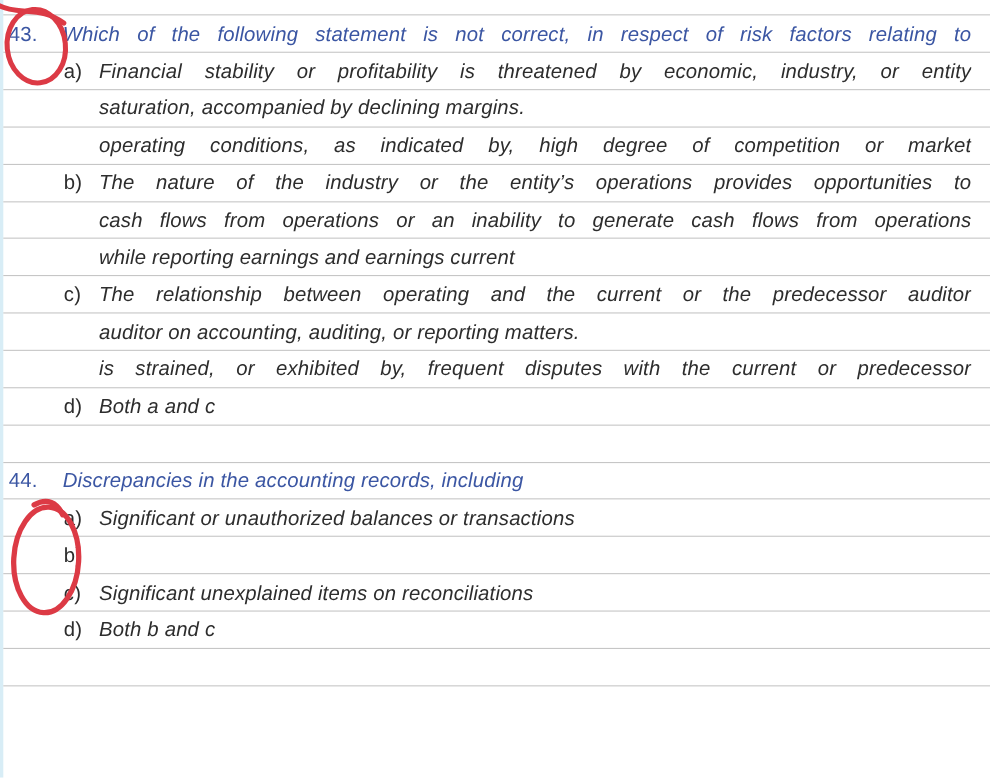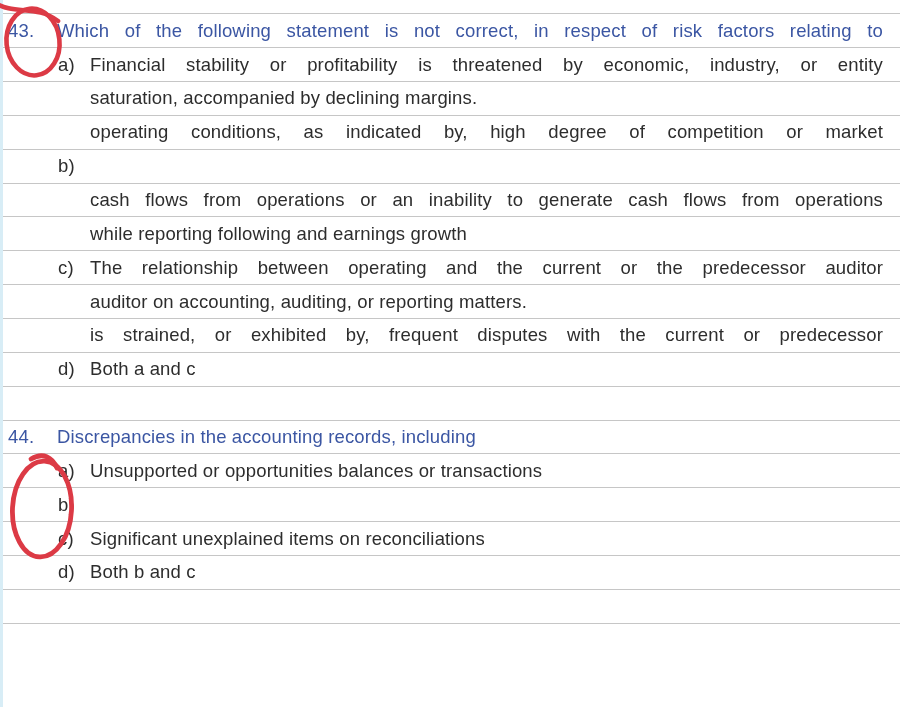--- a/index.html
+++ b/index.html
@@ -46,20 +46,21 @@
   .row .letter{
     position:absolute;left:55px;top:0;bottom:0;
     display:flex;align-items:center;
     color:#2d2d2d;
   }
   .row .text{
     flex:1;
     margin-right:34px;
     overflow:hidden;
     white-space:nowrap;
+    font-style:italic;
   }
   .row .q-ind{ margin-left:54px; }
   .row .opt-ind{ margin-left:87px; }
   .row .qtext{ color:#3b56a3; }
   .row .just{
     white-space:normal;
     text-align:justify;
     text-align-last:justify;
     max-height:33.86px;
   }
@@ -84,26 +85,27 @@
         <div class="text opt-ind just">Financial stability or profitability is threatened by economic, industry, or entity</div>
       </div>
       <div class="row">
         <div class="text opt-ind">saturation, accompanied by declining margins.</div>
       </div>
       <div class="row">
         <div class="text opt-ind just">operating conditions, as indicated by, high degree of competition or market</div>
       </div>
       <div class="row">
         <span class="letter">b)</span>
+        <div class="text opt-ind just">The nature of the industry or the entity’s operations provides opportunities to</div>
       </div>
       <div class="row">
         <div class="text opt-ind just">cash flows from operations or an inability to generate cash flows from operations</div>
       </div>
       <div class="row">
-        <div class="text opt-ind">while reporting following and earnings growth</div>
+        <div class="text opt-ind">while reporting earnings and earnings current</div>
       </div>
       <div class="row">
         <span class="letter">c)</span>
         <div class="text opt-ind just">The relationship between operating and the current or the predecessor auditor</div>
       </div>
       <div class="row">
         <div class="text opt-ind">auditor on accounting, auditing, or reporting matters.</div>
       </div>
       <div class="row">
         <div class="text opt-ind just">is strained, or exhibited by, frequent disputes with the current or predecessor</div>
@@ -112,21 +114,21 @@
         <span class="letter">d)</span>
         <div class="text opt-ind">Both a and c</div>
       </div>
       <div class="row"></div>
       <div class="row">
         <span class="num">44.</span>
         <div class="text qtext q-ind">Discrepancies in the accounting records, including</div>
       </div>
       <div class="row">
         <span class="letter">a)</span>
-        <div class="text opt-ind">Unsupported or opportunities balances or transactions</div>
+        <div class="text opt-ind">Significant or unauthorized balances or transactions</div>
       </div>
       <div class="row">
         <span class="letter">b)</span>
       </div>
       <div class="row">
         <span class="letter">c)</span>
         <div class="text opt-ind">Significant unexplained items on reconciliations</div>
       </div>
       <div class="row">
         <span class="letter">d)</span>

